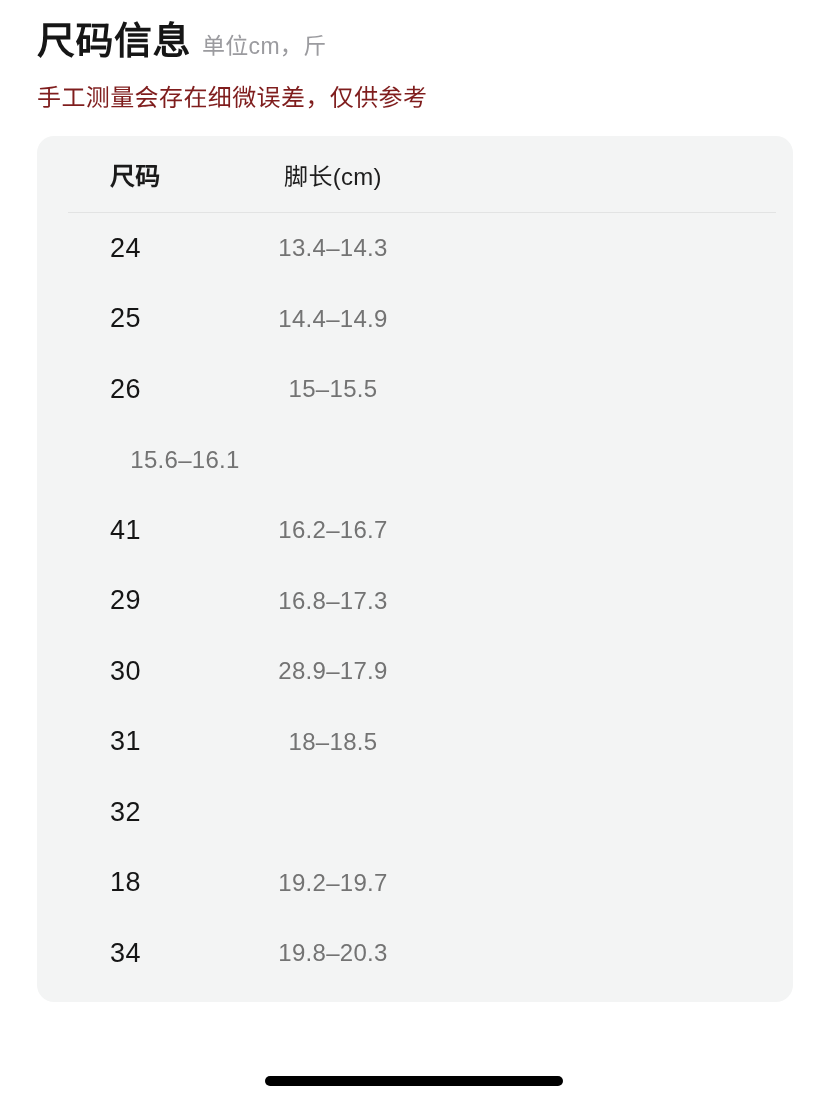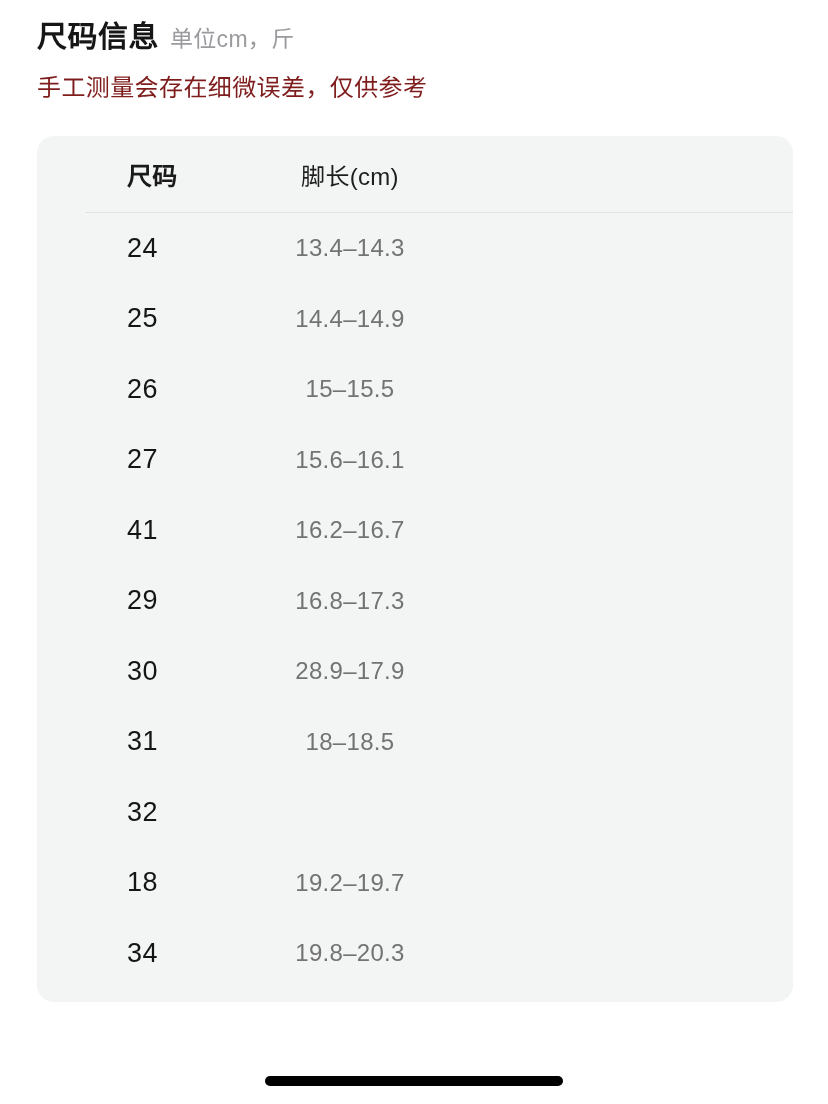--- a/index.html
+++ b/index.html
@@ -33,21 +33,21 @@
   }
 
   .title-line {
     display: flex;
     align-items: baseline;
     gap: 11px;
     white-space: nowrap;
   }
 
   .page-title {
-    font-size: 30px;
+    font-size: 38px;
     font-weight: 700;
     color: #161616;
     letter-spacing: 0.5px;
     line-height: 1.25;
   }
 
   .title-unit {
     font-size: 23px;
     font-weight: 400;
     color: #9b9b9f;
@@ -73,21 +73,21 @@
     width: 756px;
     height: 866px;
     background: #f3f4f4;
     border-radius: 17px;
     box-sizing: border-box;
     overflow: hidden;
   }
 
   .table {
     position: absolute;
-    left: 48px;
+    left: 31px;
     top: 0;
     width: 708px;
   }
 
   .row {
     display: flex;
     align-items: center;
     box-sizing: border-box;
   }
 
@@ -203,21 +203,20 @@
             <div class="col-size"><span class="cell-size">25</span></div>
             <div class="col-len"><span class="cell-len">14.4–14.9</span></div>
             <div class="col-spacer"></div>
           </div>
           <div class="row body-row">
             <div class="col-size"><span class="cell-size">26</span></div>
             <div class="col-len"><span class="cell-len">15–15.5</span></div>
             <div class="col-spacer"></div>
           </div>
           <div class="row body-row">
-            <div class="col-size"><span class="cell-size">27</span></div>
             <div class="col-len"><span class="cell-len">15.6–16.1</span></div>
             <div class="col-spacer"></div>
           </div>
           <div class="row body-row">
             <div class="col-size"><span class="cell-size">41</span></div>
             <div class="col-len"><span class="cell-len">16.2–16.7</span></div>
             <div class="col-spacer"></div>
           </div>
           <div class="row body-row">
             <div class="col-size"><span class="cell-size">29</span></div>

